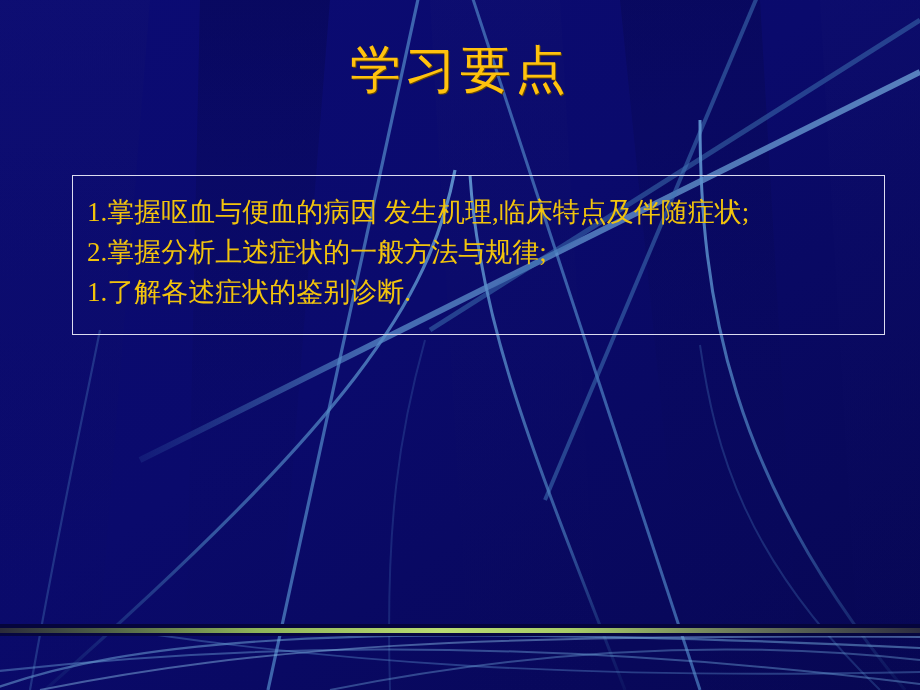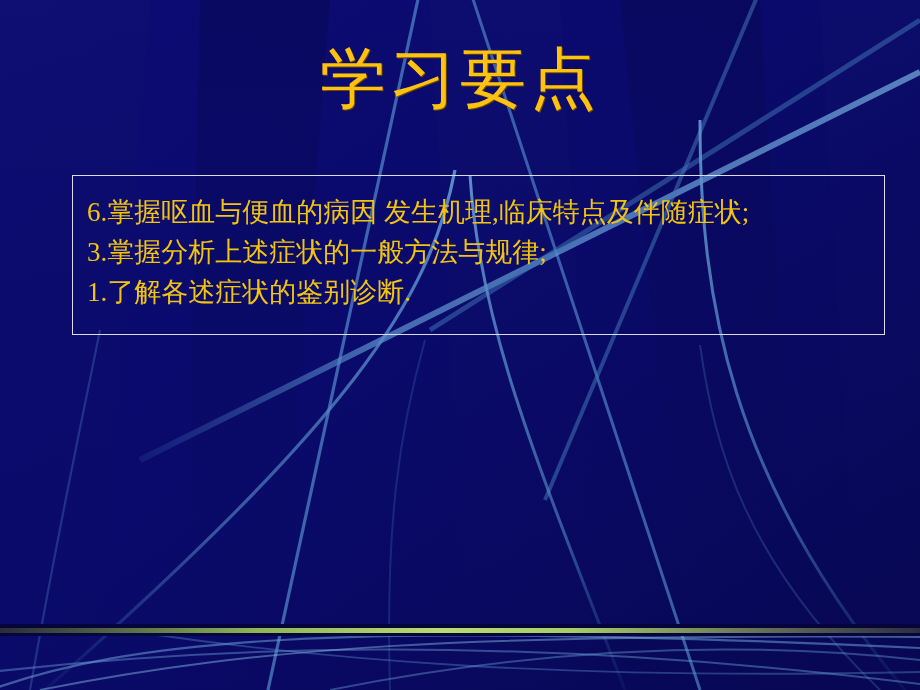--- a/index.html
+++ b/index.html
@@ -26,21 +26,21 @@
   }
 
   
   #title {
     position: absolute;
     left: 0;
     top: 44px;
     width: 920px;
     text-align: center;
     color: #ffc20e;
-    font-size: 66px;
+    font-size: 51px;
     line-height: 1.05;
     letter-spacing: 4px;
     font-weight: 400;
     text-shadow: 1px 1px 0 #6b4a00;
     white-space: nowrap;
   }
 
   
   #content-box {
     position: absolute;
@@ -163,22 +163,22 @@
     <path d="M -10,672 C 200,648 500,632 920,684" stroke="#6ba0d4" stroke-opacity="0.45" stroke-width="2" fill="none"></path>
     <path d="M 40,690 C 260,646 470,634 920,637" stroke="#7fb0de" stroke-opacity="0.5" stroke-width="2" fill="none"></path>
     <path d="M 330,690 C 520,652 720,638 920,660" stroke="#6ba0d4" stroke-opacity="0.42" stroke-width="2" fill="none"></path>
     <path d="M 150,634 C 330,660 560,680 920,672" stroke="#5f93cf" stroke-opacity="0.38" stroke-width="1.8" fill="none"></path>
   </svg>
 
   <div id="title">学习要点</div>
 
   <div id="content-box">
     <div id="bullet-list">
-      <div class="bullet-line">6.掌握呕血与便血的病因 发生机理,临床特点及伴随症状;</div>
-      <div class="bullet-line">3.掌握分析上述症状的一般方法与规律;</div>
+      <div class="bullet-line">1.掌握呕血与便血的病因 发生机理,临床特点及伴随症状;</div>
+      <div class="bullet-line">2.掌握分析上述症状的一般方法与规律;</div>
       <div class="bullet-line">1.了解各述症状的鉴别诊断.</div>
     </div>
   </div>
 
   <div id="bottom-band">
     <div id="dark-rule-top"></div>
     <div id="green-rule"></div>
     <div id="dark-rule-bottom"></div>
   </div>
 

